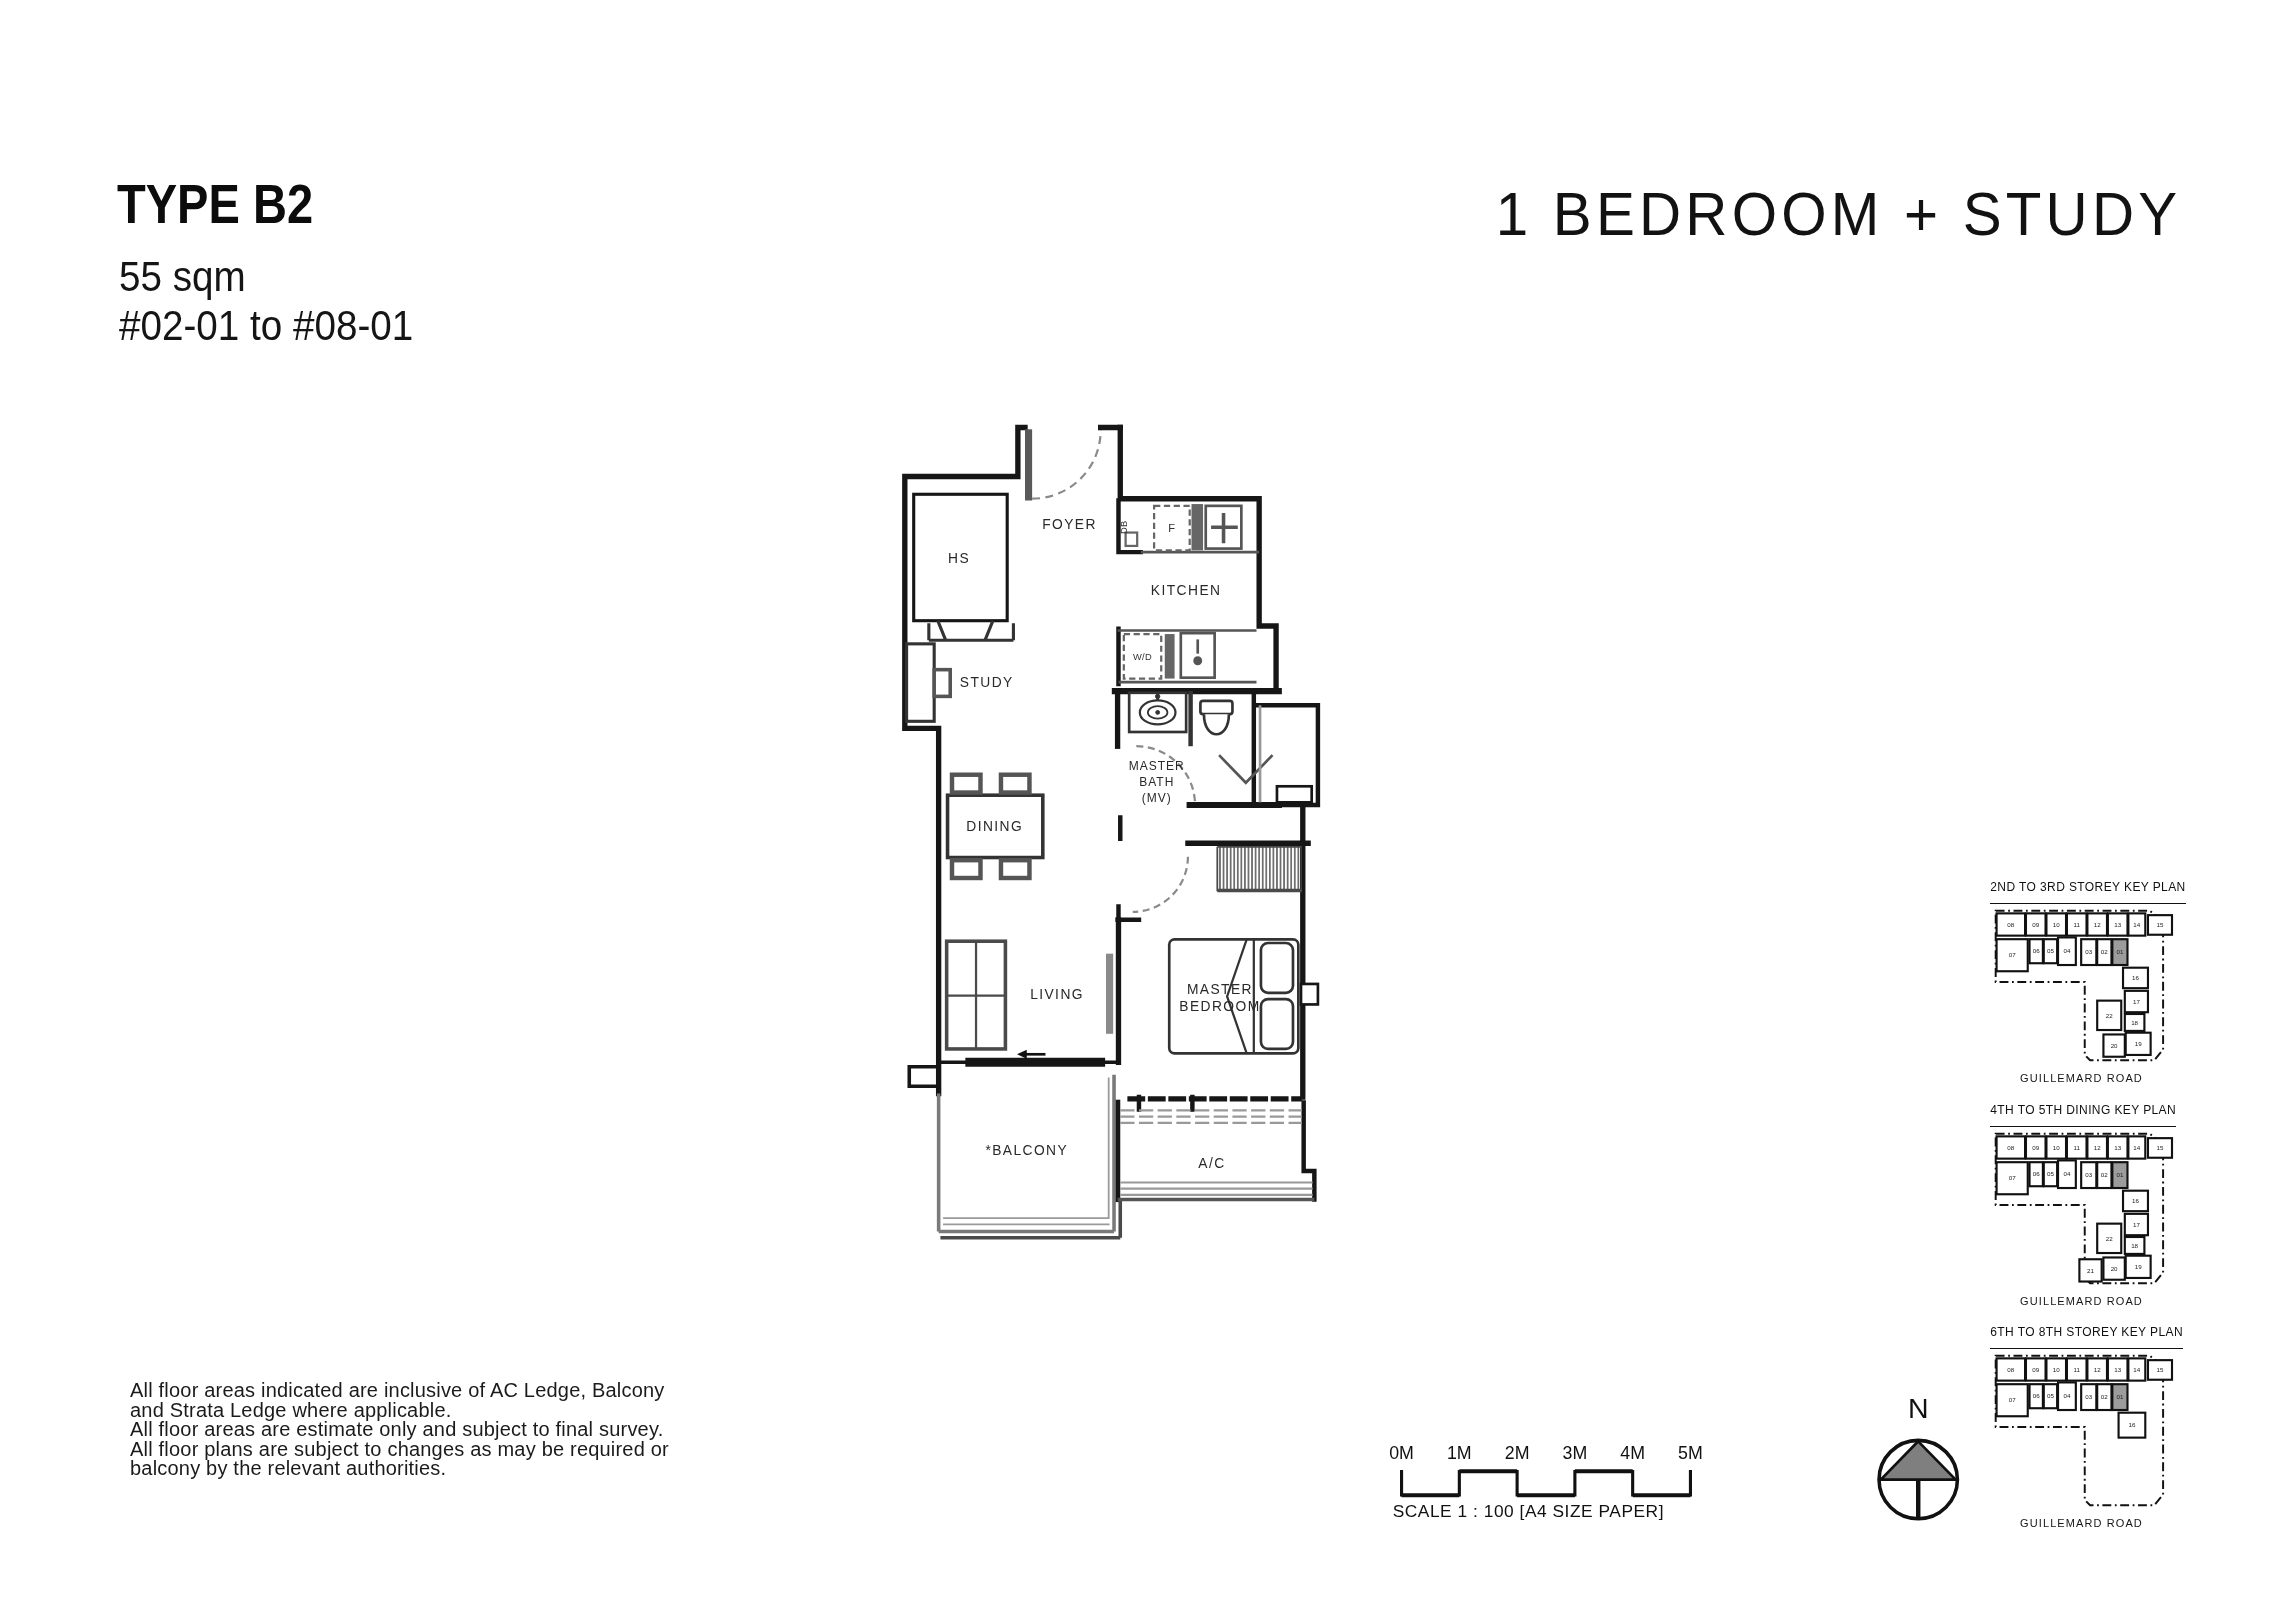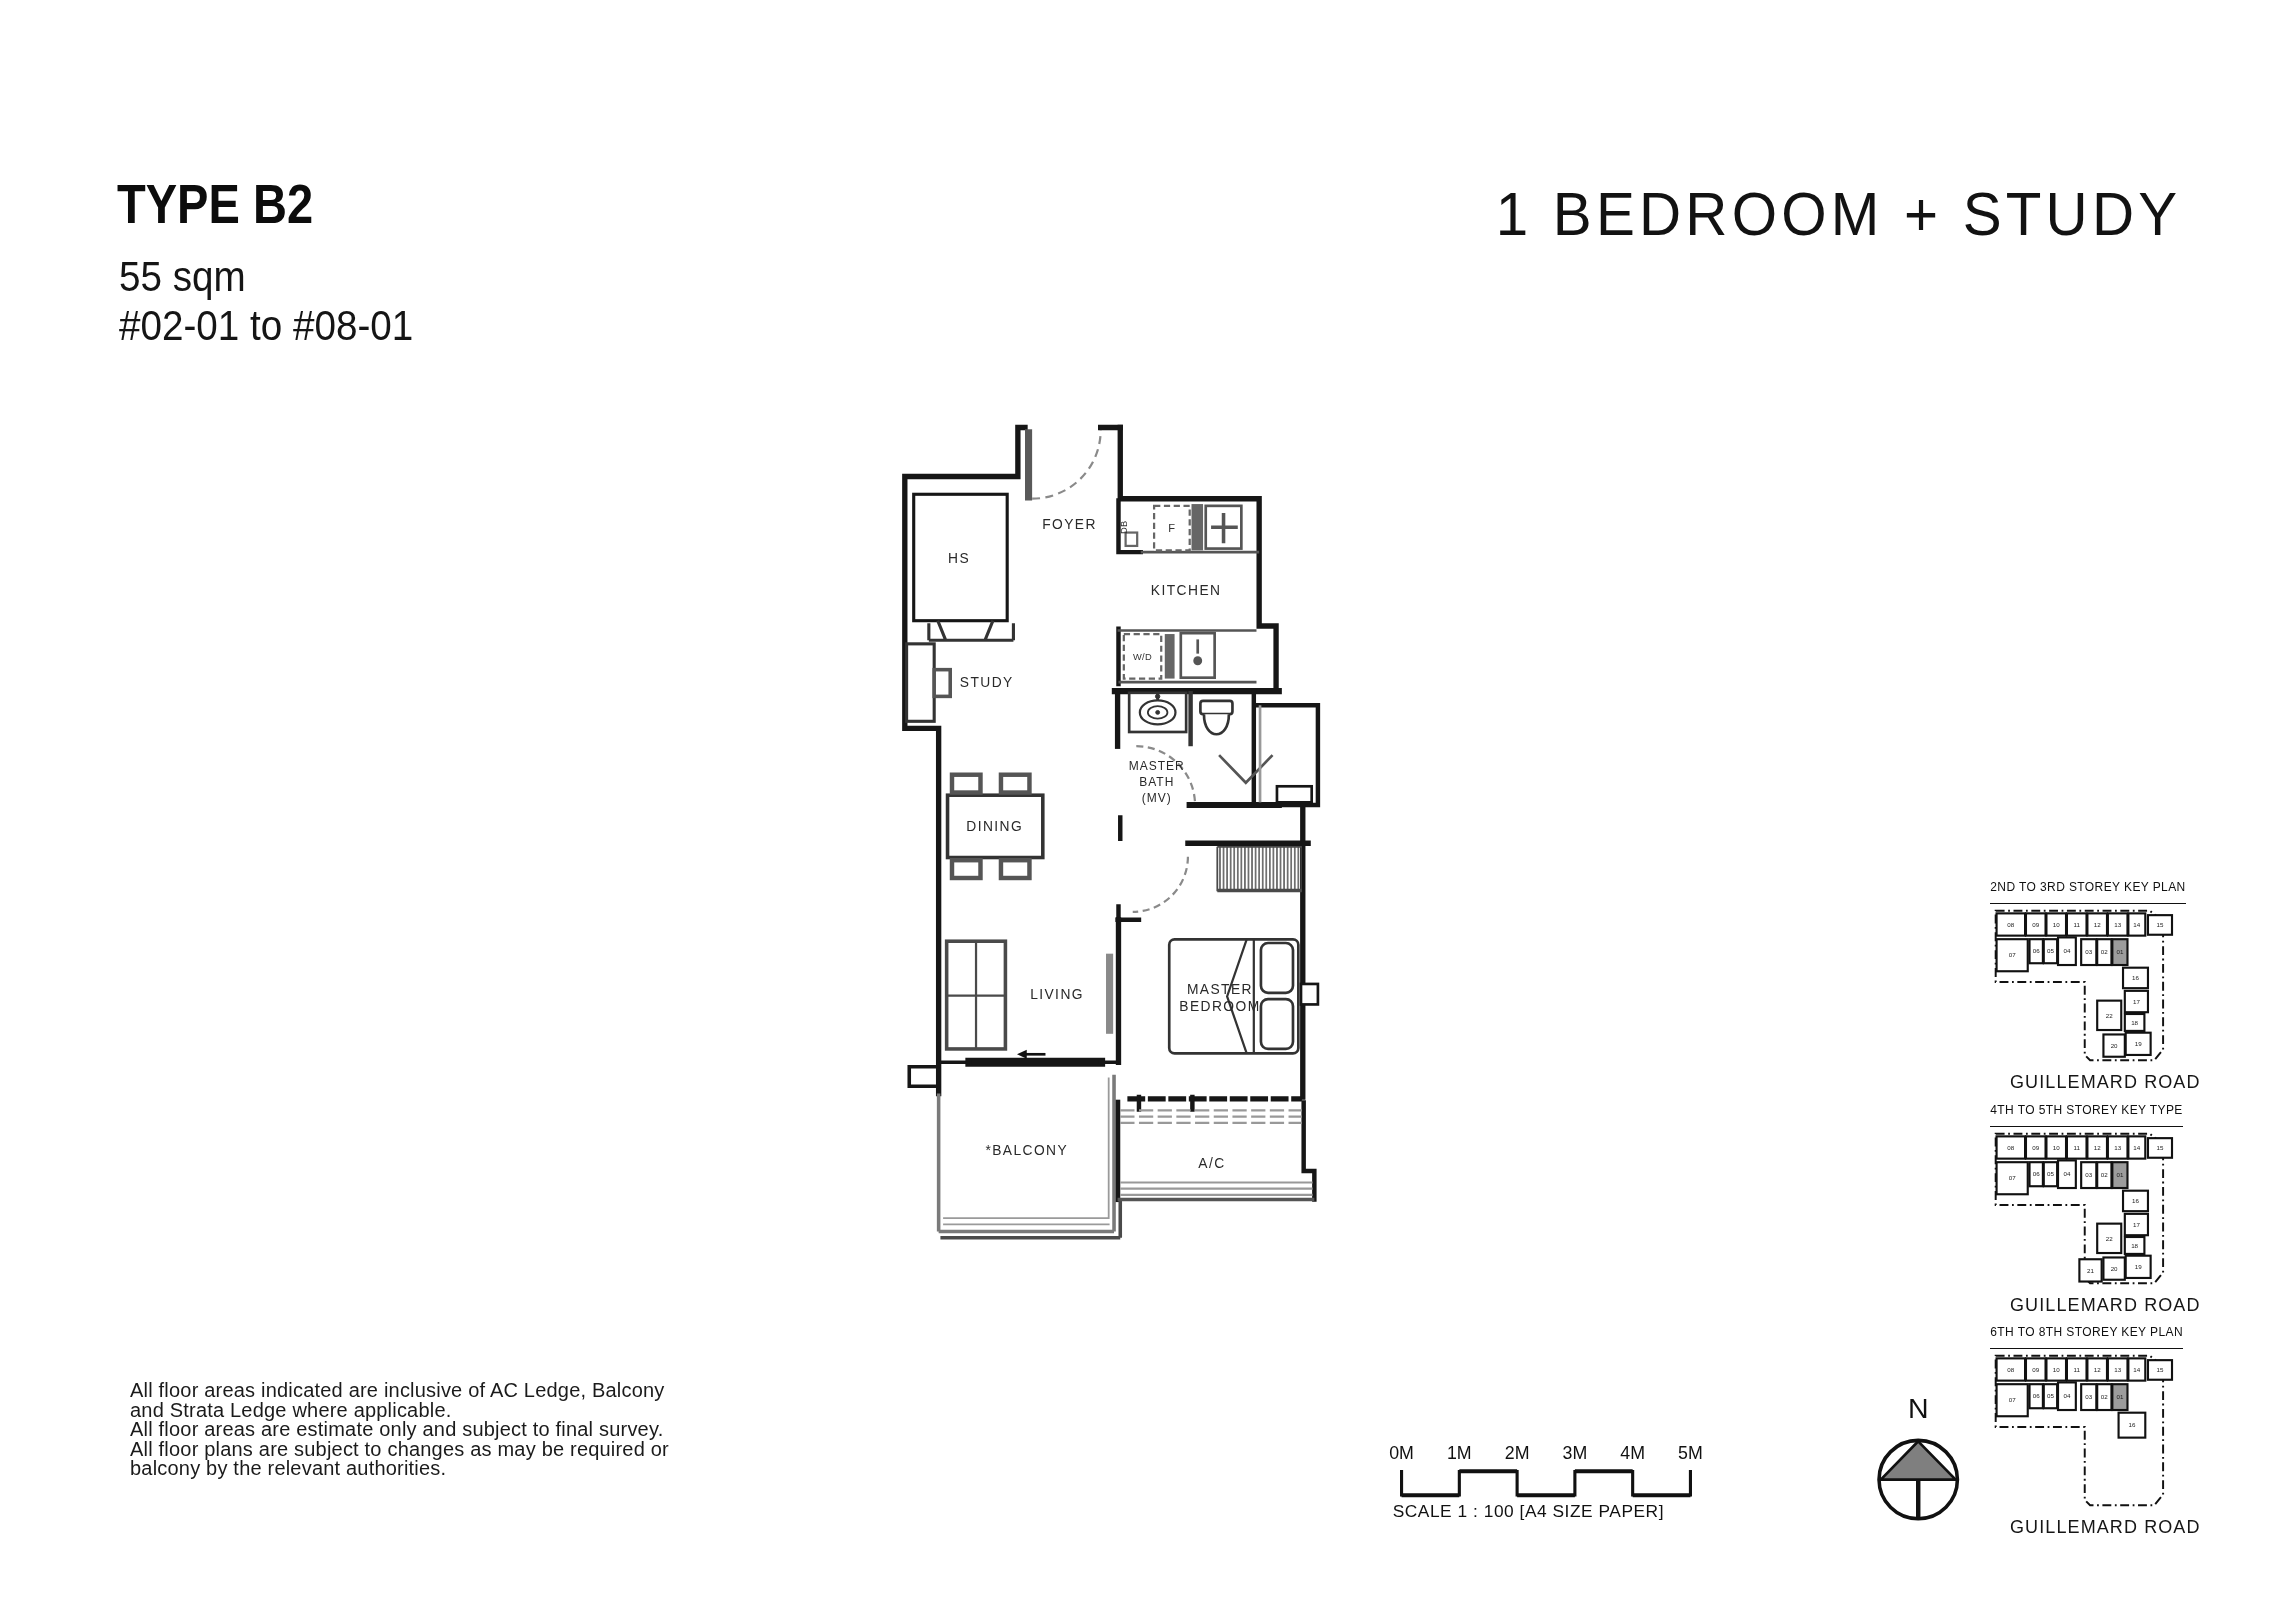--- a/index.html
+++ b/index.html
@@ -17,21 +17,21 @@
   svg text{font-family:"Liberation Sans", sans-serif;}
   .room-label{font-size:15.5px;letter-spacing:1.6px;fill:#2a2a2a;text-anchor:middle;}
   .room-label-sm{font-size:13.5px;letter-spacing:1.1px;fill:#2a2a2a;text-anchor:middle;}
   .tiny-label{font-size:12.5px;letter-spacing:.8px;fill:#333;text-anchor:middle;}
   .micro-label{font-size:10.5px;letter-spacing:.4px;fill:#333;text-anchor:middle;}
   
   .keyplan{position:absolute;left:1985px;width:309px;height:223px;}
   .kp-title{position:absolute;left:5.3px;top:0;font-size:12px;letter-spacing:0.4px;color:#111;
             border-bottom:1.8px solid #111;padding-bottom:9px;white-space:nowrap;font-weight:500;}
   .kp-road{position:absolute;left:25px;top:192px;width:143px;text-align:center;
-           font-size:18px;letter-spacing:1.1px;color:#161616;white-space:nowrap;}
+           font-size:11px;letter-spacing:1.1px;color:#161616;white-space:nowrap;}
   .kp-unit-label{font-size:7px;fill:#222;text-anchor:middle;letter-spacing:0;}
   
   .notes{left:130px;top:1337px;font-size:20px;line-height:19.6px;letter-spacing:0.2px;color:#1b1b1b;}
   .notes .para2{margin-top:20.5px;}
   
   .scale-label{font-size:20px;fill:#111;text-anchor:middle;}
   .scale-caption{font-size:19.5px;fill:#111;letter-spacing:.6px;}
   .compass-n{font-size:32px;fill:#111;text-anchor:middle;}
 </style>
 </head>
@@ -208,21 +208,21 @@
         <text x="139.5" y="132" class="kp-unit-label">22</text>
         <rect x="133" y="151" width="24" height="25" fill="#fff" stroke="#111" stroke-width="2.4"></rect>
         <text x="145" y="166" class="kp-unit-label">20</text>
         <rect x="158" y="149" width="28" height="25" fill="#fff" stroke="#111" stroke-width="2.4"></rect>
         <text x="172" y="164" class="kp-unit-label">19</text>
       </svg>
     <div class="kp-road">GUILLEMARD ROAD</div>
   </div>
 
   <div class="keyplan" style="top:1059px;">
-    <div class="kp-title">4TH TO 5TH STOREY KEY TYPE</div>
+    <div class="kp-title">4TH TO 5TH DINING KEY PLAN</div>
     <svg width="309" height="171" viewBox="0 0 347 192" style="position:absolute;top:19.6px;left:0;">
       <path d="M12,12 H185 L200,24 V168 L190,180 H118 L112,174 V92 H12 Z" fill="none" stroke="#111" stroke-width="2.2" stroke-dasharray="10 4 2 4"></path>
     <rect x="13" y="15" width="32" height="25" fill="#fff" stroke="#111" stroke-width="2.4"></rect>
         <text x="29" y="30" class="kp-unit-label">08</text>
         <rect x="46" y="15" width="22" height="25" fill="#fff" stroke="#111" stroke-width="2.4"></rect>
         <text x="57" y="30" class="kp-unit-label">09</text>
         <rect x="69" y="15" width="22" height="25" fill="#fff" stroke="#111" stroke-width="2.4"></rect>
         <text x="80" y="30" class="kp-unit-label">10</text>
         <rect x="92" y="15" width="22" height="25" fill="#fff" stroke="#111" stroke-width="2.4"></rect>
         <text x="103" y="30" class="kp-unit-label">11</text>

